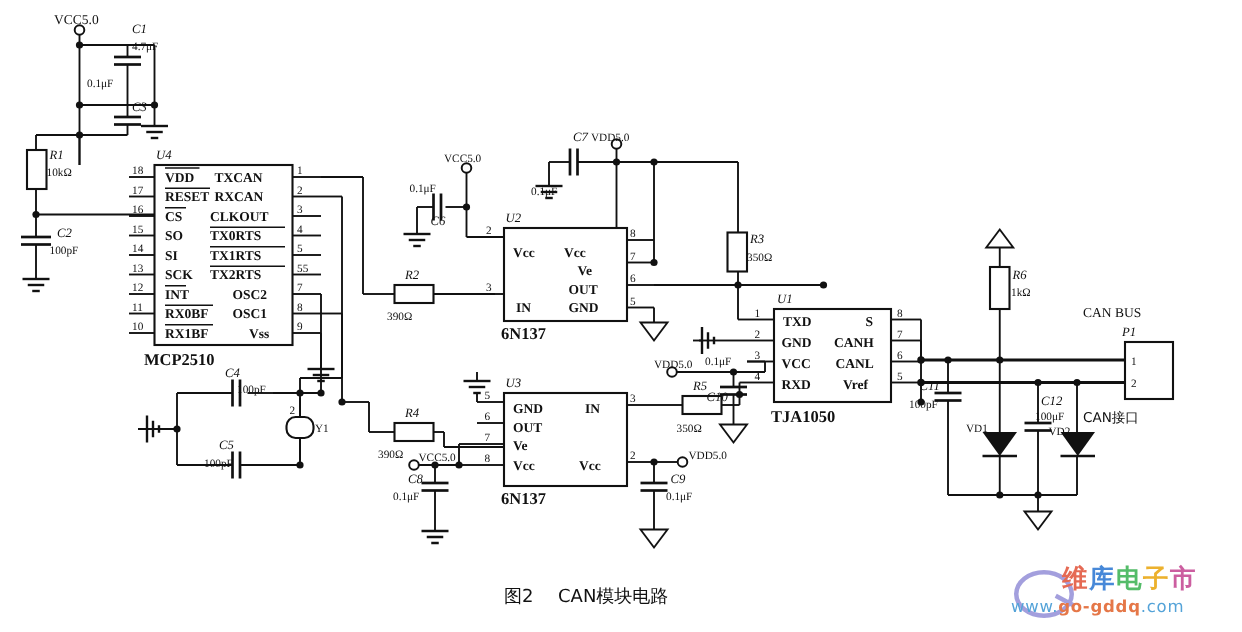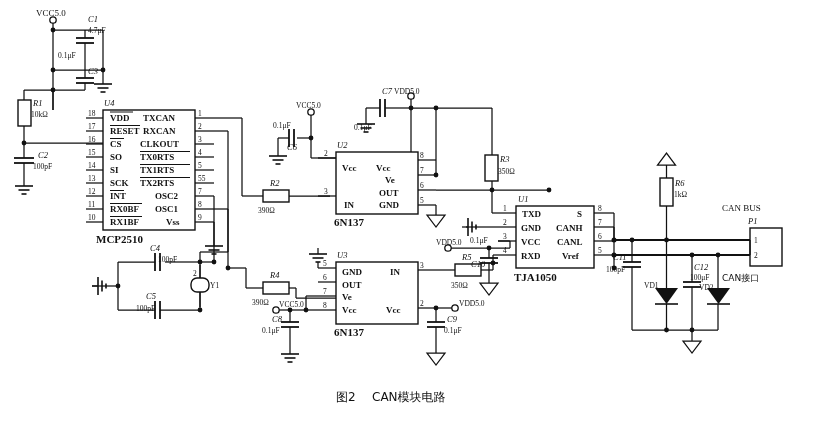--- a/index.html
+++ b/index.html
@@ -580,14 +580,23 @@
   <text class="lbl" x="722" y="211">CAN BUS</text>
   <text class="refdes" x="748" y="224">P1</text>
   <text class="pin" x="754" y="243">1</text>
   <text class="pin" x="754" y="258">2</text>
   <text class="cn" x="722" y="281">CAN接口</text>
 
   <text class="caption" x="336" y="401">图2</text>
   <text class="caption" x="372" y="401">CAN模块电路</text>
 </svg>
 
-
+<div id="wm">
+  <div class="ring"></div>
+  <div class="cjk">
+    <span>维</span><span>库</span><span>电</span><span>子</span><span>市</span>
+  </div>
+  <div class="url">
+    <span>www.</span><b>go-gddq</b><span>.com</span>
+  </div>
 </div>
 
+</div>
+
 </body></html>

